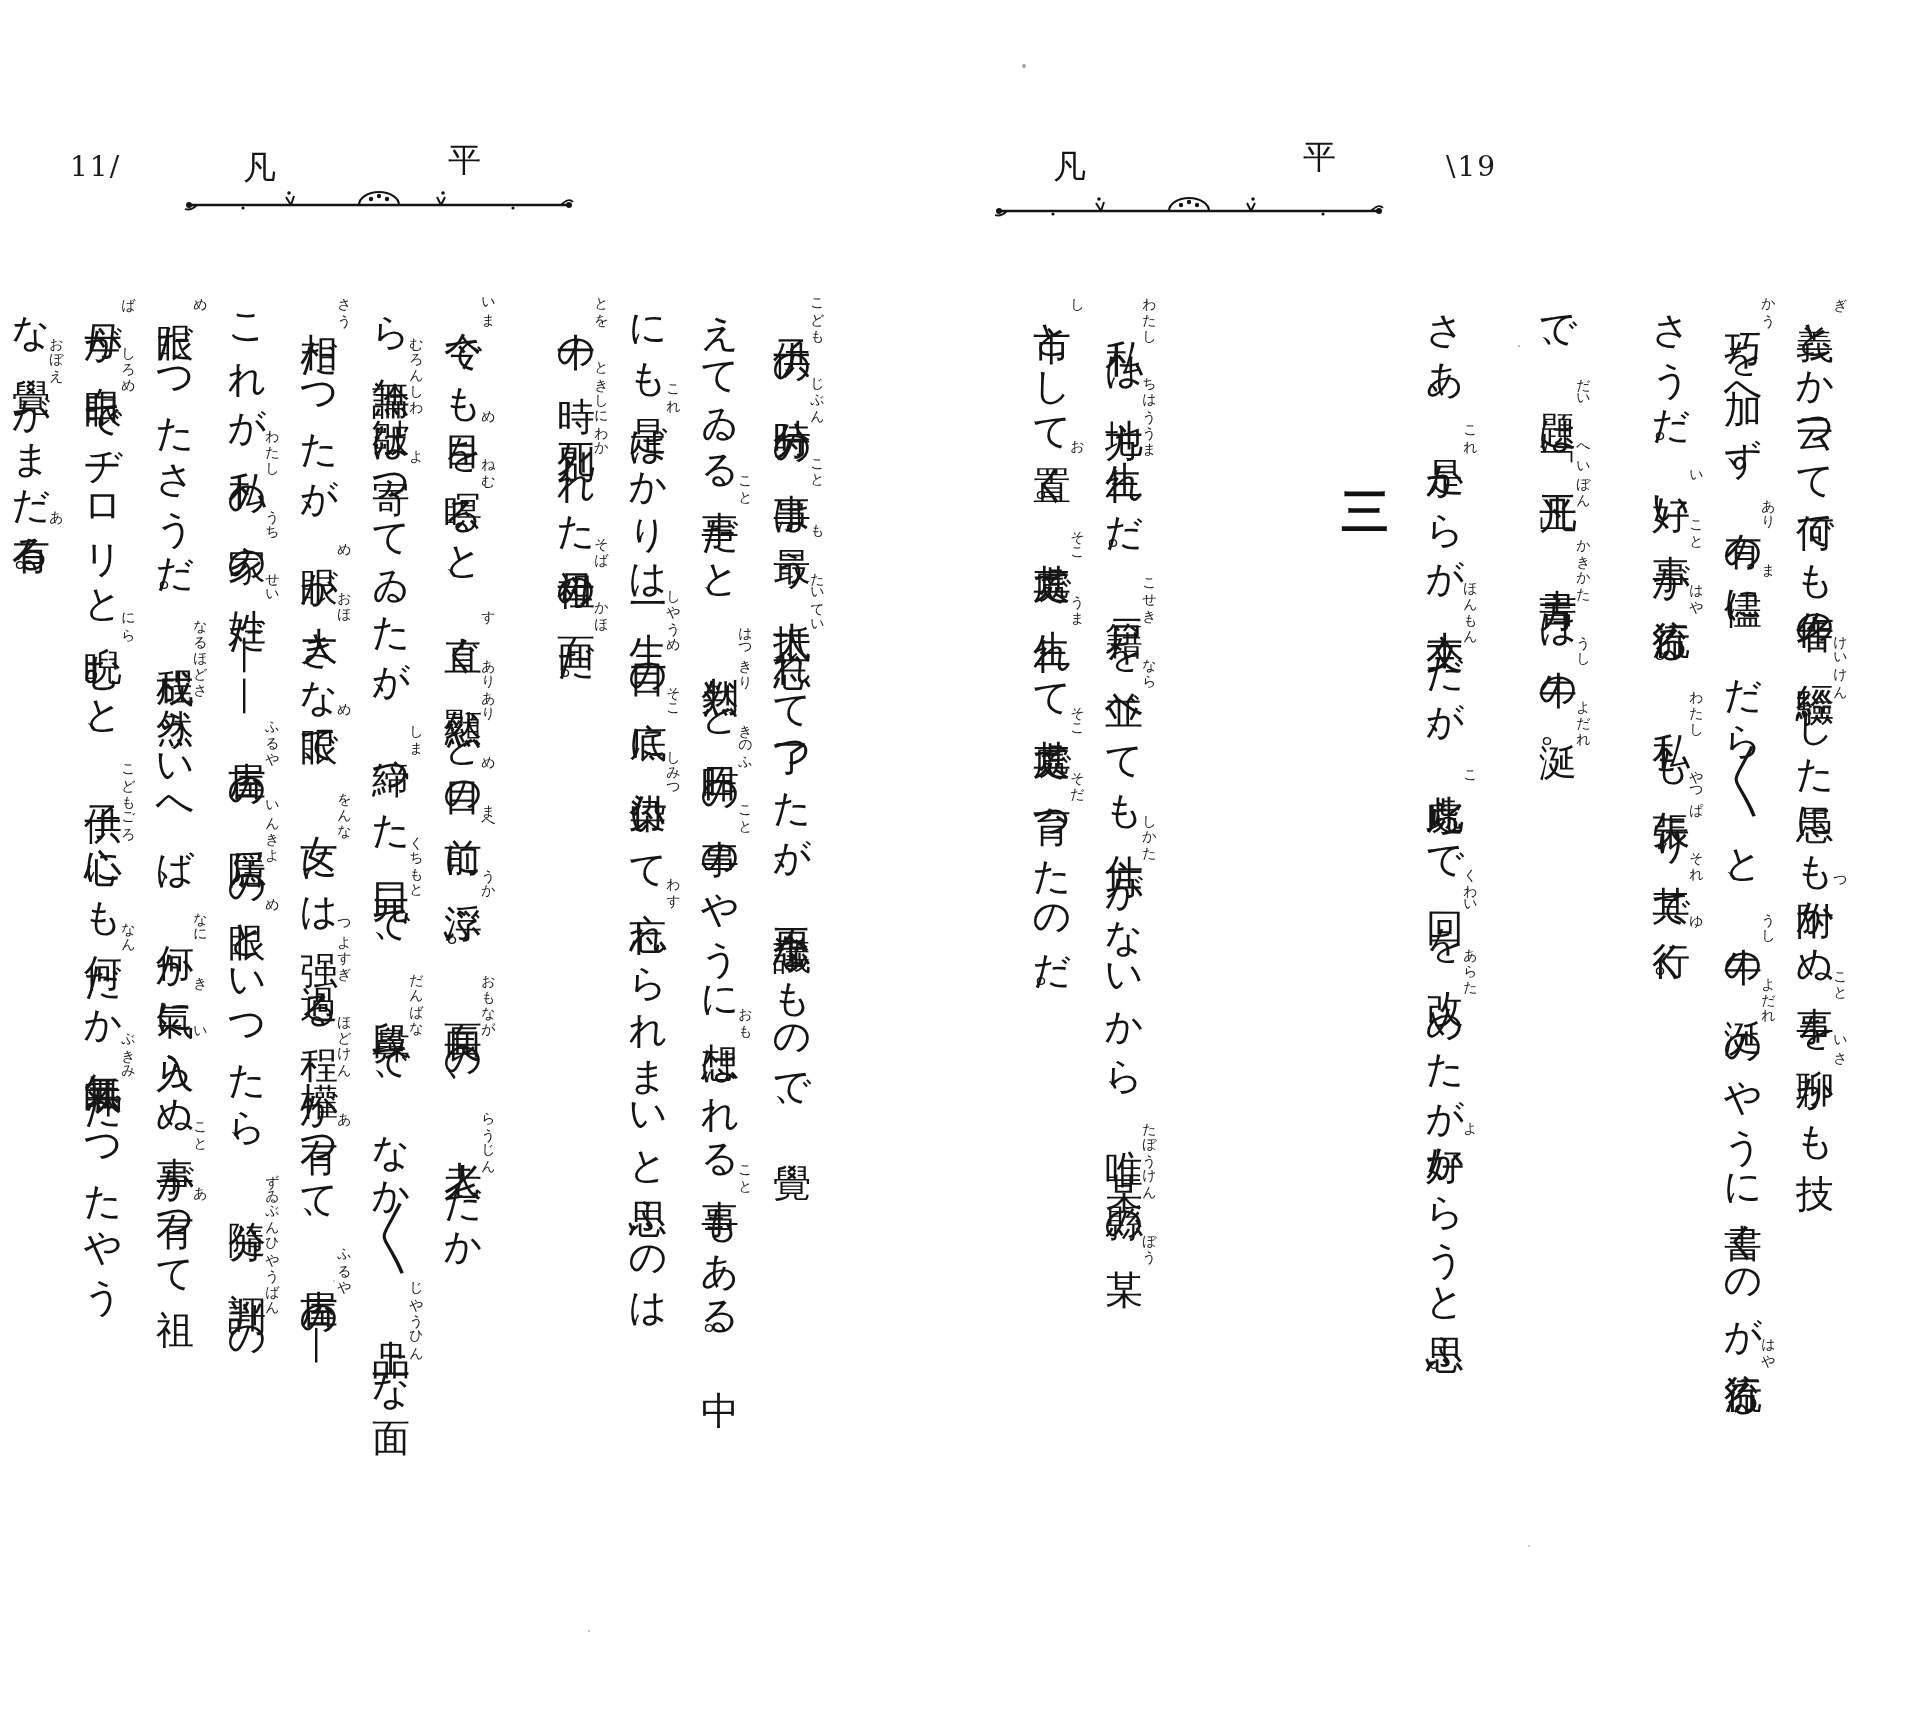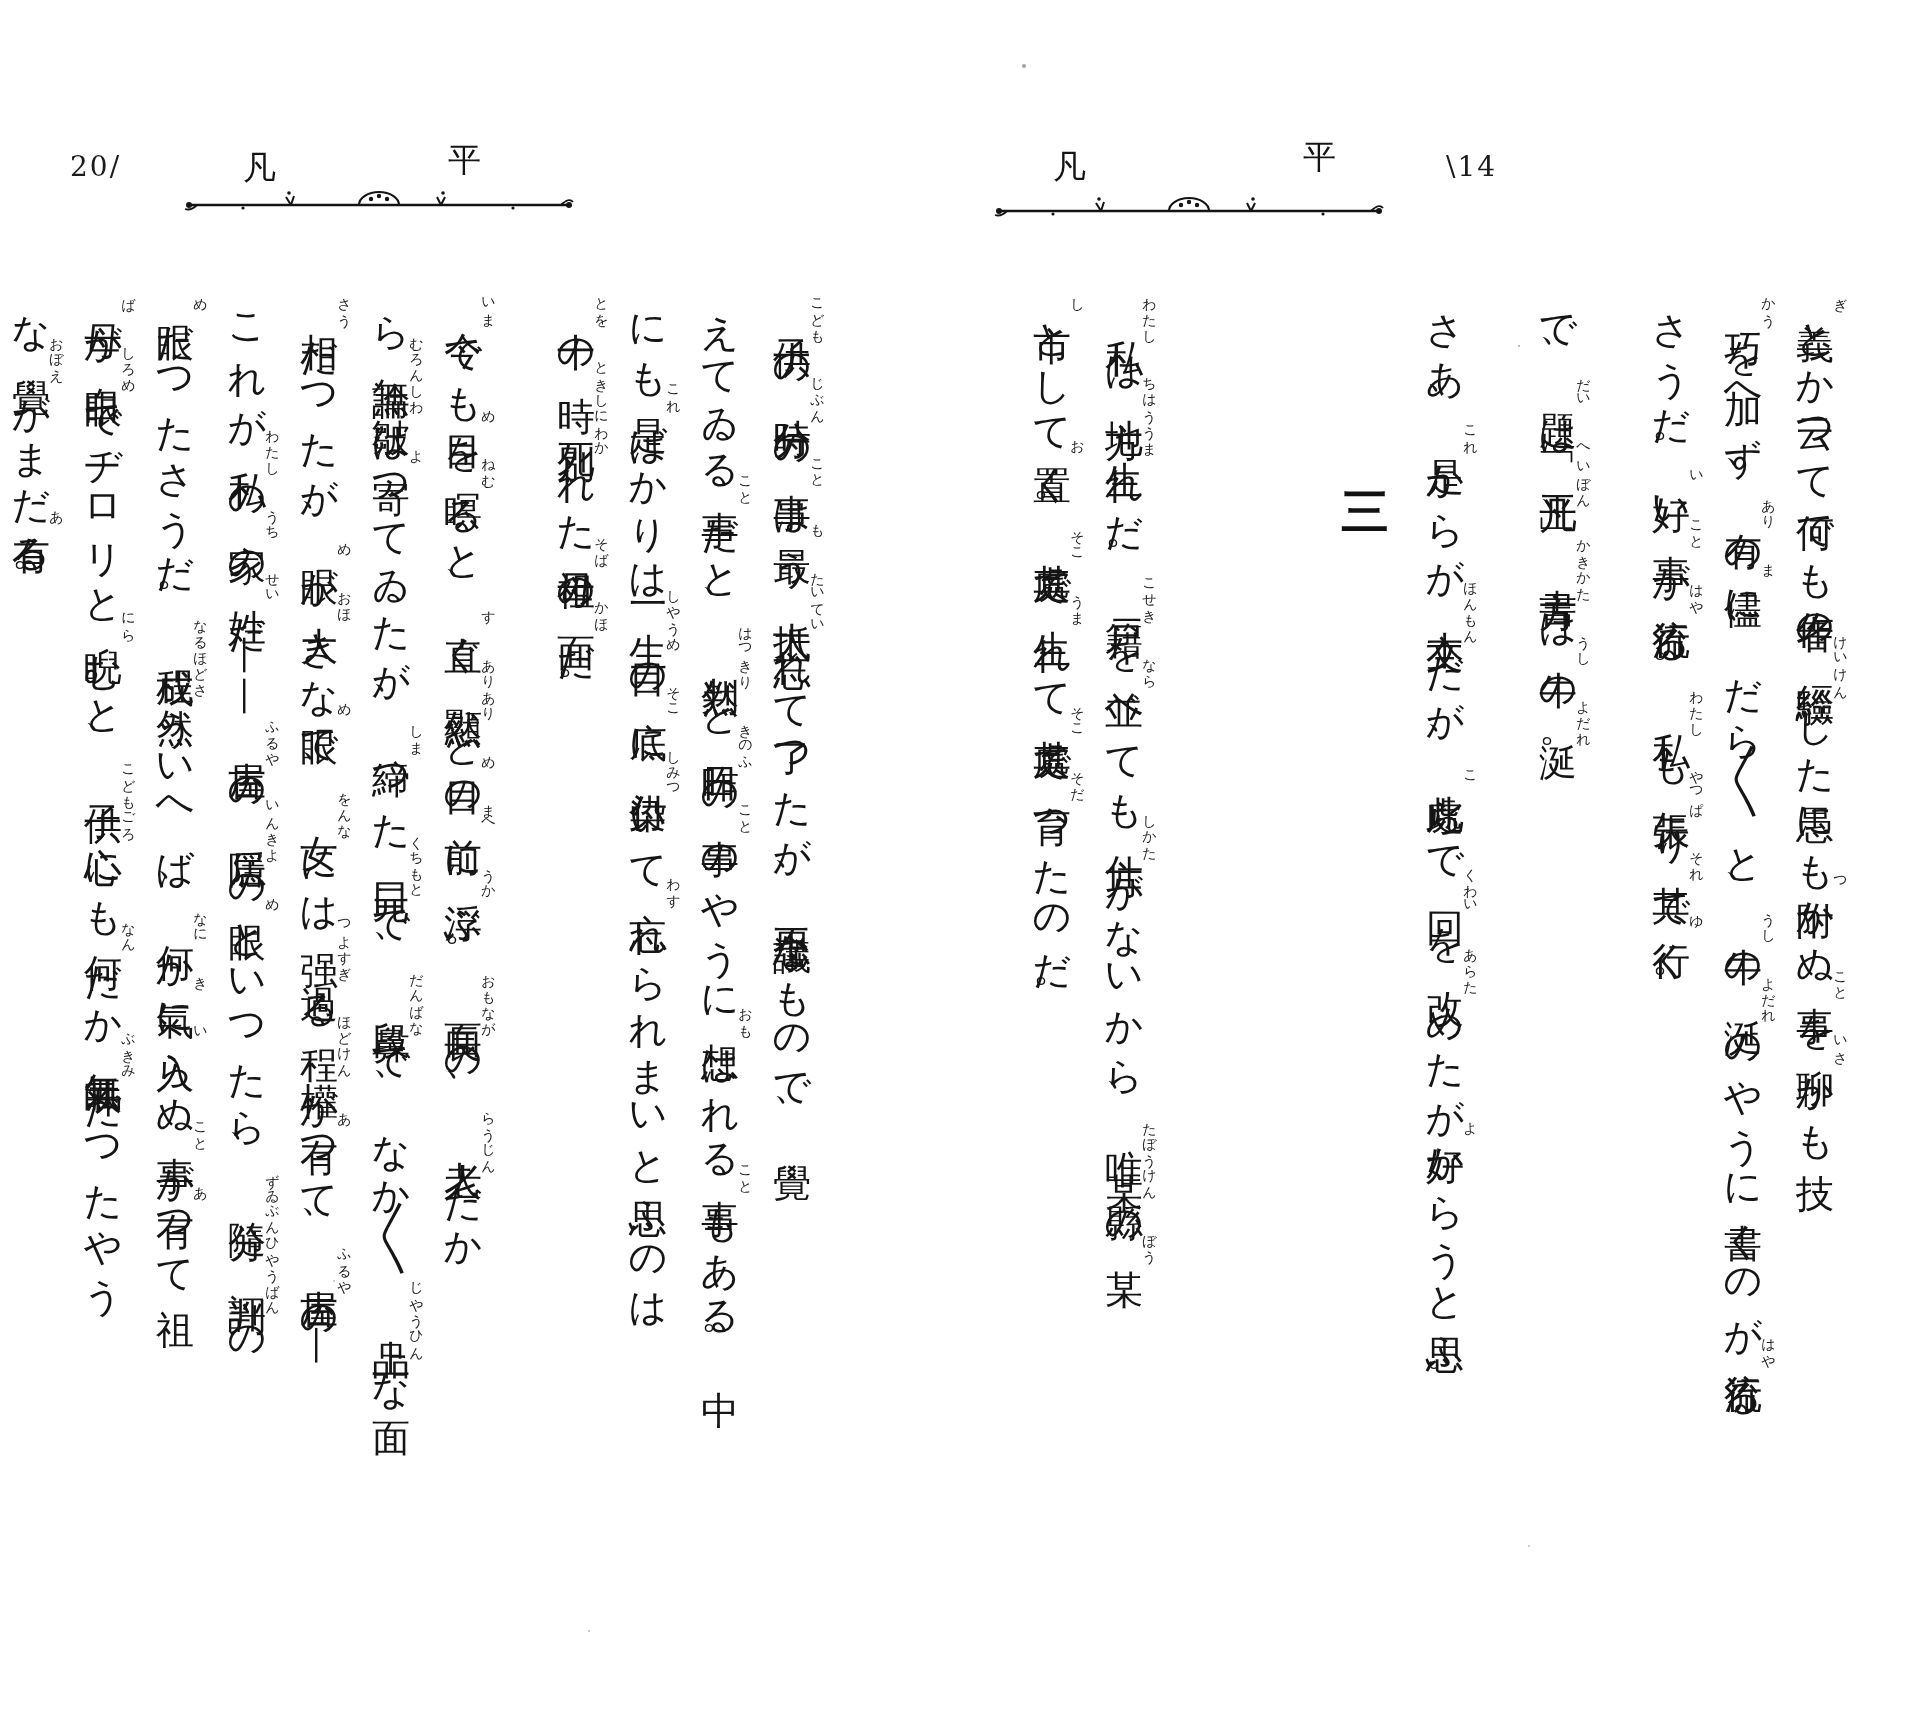--- a/index.html
+++ b/index.html
@@ -53,21 +53,21 @@
                -690px 1215px 0 -1px #888, 130px 835px 0 -2px #999,
                505px 1480px 0 -1px #8a8a8a, -330px 145px 0 -2px #9a9a9a;
     opacity:.55;
   }
 </style>
 </head>
 <body>
 
 <div class="page">
 
-  <div class="pagenum pn-left">20/</div>
+  <div class="pagenum pn-left">11/</div>
   <span class="rh-char pl-hei">平</span>
   <span class="rh-char pl-bon">凡</span>
   <svg class="ornament orn-left" width="392" height="26" viewBox="0 0 392 26">
     <line x1="4" y1="17" x2="388" y2="17" stroke="#141414" stroke-width="2.6"></line>
     <path d="M176 17 a20 13 0 0 1 40 0" fill="none" stroke="#141414" stroke-width="2.2"></path>
     <circle cx="188" cy="11" r="2.2" fill="#141414"></circle>
     <circle cx="196" cy="8" r="2.2" fill="#141414"></circle>
     <circle cx="204" cy="11" r="2.2" fill="#141414"></circle>
     <path d="M108 17 l-5 -8 m5 8 l3 -9" stroke="#141414" stroke-width="2"></path>
     <circle cx="106" cy="5" r="1.8" fill="#141414"></circle>
@@ -87,21 +87,21 @@
       <div class="col"><ruby>十<rt>とを</rt></ruby>の<ruby>時<rt>とき</rt></ruby><ruby>死別<rt>しにわか</rt></ruby>れた<ruby>祖母<rt>そば</rt></ruby>の<ruby>面<rt>かほ</rt></ruby>だ。</div>
       <div class="col indent"><ruby>今<rt>いま</rt></ruby>でも<ruby>目<rt>め</rt></ruby>を<ruby>瞑<rt>ねむ</rt></ruby>ると、<ruby>直<rt>す</rt></ruby>ぐ<ruby>顯然<rt>ありあり</rt></ruby>と<ruby>目<rt>め</rt></ruby>の<ruby>前<rt>まへ</rt></ruby>に<ruby>浮<rt>うか</rt></ruby>ぶ。<ruby>面長<rt>おもなが</rt></ruby>の、<ruby>老人<rt>らうじん</rt></ruby>だか</div>
       <div class="col">ら<ruby>無論<rt>むろん</rt></ruby><ruby>皺<rt>しわ</rt></ruby>は<ruby>寄<rt>よ</rt></ruby>つてゐたが、<ruby>締<rt>しま</rt></ruby>つた<ruby>口元<rt>くちもと</rt></ruby>で、<ruby>段鼻<rt>だんばな</rt></ruby>で、なか〱<ruby>上品<rt>じやうひん</rt></ruby>な面</div>
       <div class="col"><ruby>相<rt>さう</rt></ruby>だつたが、<ruby>眼<rt>め</rt></ruby>が<ruby>大<rt>おほ</rt></ruby>きな<ruby>眼<rt>め</rt></ruby>で、<ruby>女<rt>をんな</rt></ruby>には<ruby>强<rt>つよ</rt></ruby><ruby>過<rt>すぎ</rt></ruby>る<ruby>程<rt>ほど</rt></ruby><ruby>權<rt>けん</rt></ruby>が<ruby>有<rt>あ</rt></ruby>つて、<ruby>古屋<rt>ふるや</rt></ruby>の—</div>
       <div class="col">これが<ruby>私<rt>わたし</rt></ruby>の<ruby>家<rt>うち</rt></ruby>の<ruby>姓<rt>せい</rt></ruby>だ——<ruby>古屋<rt>ふるや</rt></ruby>の<ruby>隱居<rt>いんきよ</rt></ruby>の<ruby>眼<rt>め</rt></ruby>といつたら、<ruby>隨分<rt>ずゐぶん</rt></ruby><ruby>評判<rt>ひやうばん</rt></ruby>の</div>
       <div class="col"><ruby>眼<rt>め</rt></ruby>だつたさうだ。<ruby>成程<rt>なるほど</rt></ruby><ruby>然<rt>さ</rt></ruby>ういへば、<ruby>何<rt>なに</rt></ruby>か<ruby>氣<rt>き</rt></ruby>に<ruby>入<rt>い</rt></ruby>らぬ<ruby>事<rt>こと</rt></ruby>が<ruby>有<rt>あ</rt></ruby>つて祖</div>
       <div class="col"><ruby>母<rt>ばゞ</rt></ruby>が<ruby>白眼<rt>しろめ</rt></ruby>でヂロリと<ruby>睨<rt>にら</rt></ruby>むと、<ruby>子供<rt>こども</rt></ruby><ruby>心<rt>ごゝろ</rt></ruby>にも<ruby>何<rt>なん</rt></ruby>だか<ruby>無氣味<rt>ぶきみ</rt></ruby>だつたやう</div>
       <div class="col">な<ruby>覺<rt>おぼえ</rt></ruby>がまだ<ruby>有<rt>あ</rt></ruby>る。</div>
     </div>
 
-  <div class="pagenum pn-right">\14</div>
+  <div class="pagenum pn-right">\19</div>
   <span class="rh-char pr-hei">平</span>
   <span class="rh-char pr-bon">凡</span>
   <svg class="ornament orn-right" width="392" height="26" viewBox="0 0 392 26">
     <line x1="4" y1="17" x2="388" y2="17" stroke="#141414" stroke-width="2.6"></line>
     <path d="M176 17 a20 13 0 0 1 40 0" fill="none" stroke="#141414" stroke-width="2.2"></path>
     <circle cx="188" cy="11" r="2.2" fill="#141414"></circle>
     <circle cx="196" cy="8" r="2.2" fill="#141414"></circle>
     <circle cx="204" cy="11" r="2.2" fill="#141414"></circle>
     <path d="M108 17 l-5 -8 m5 8 l3 -9" stroke="#141414" stroke-width="2"></path>
     <circle cx="106" cy="5" r="1.8" fill="#141414"></circle>

